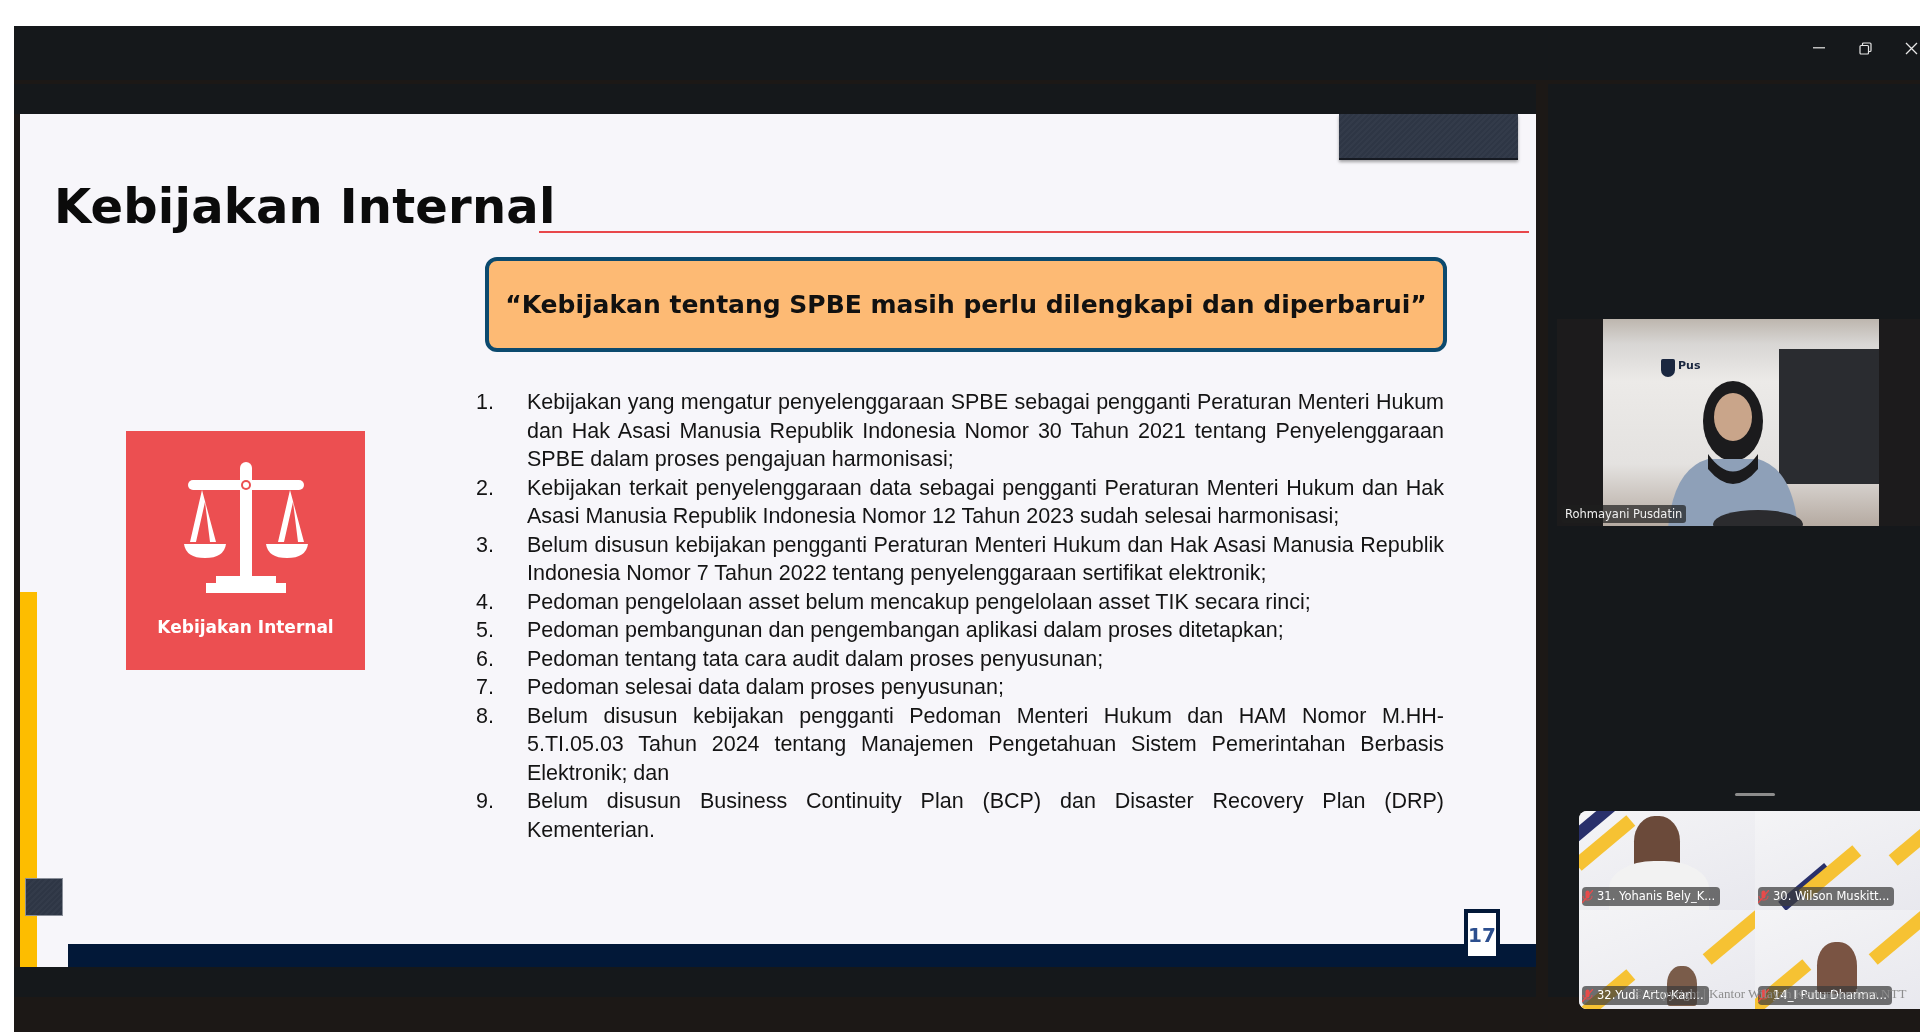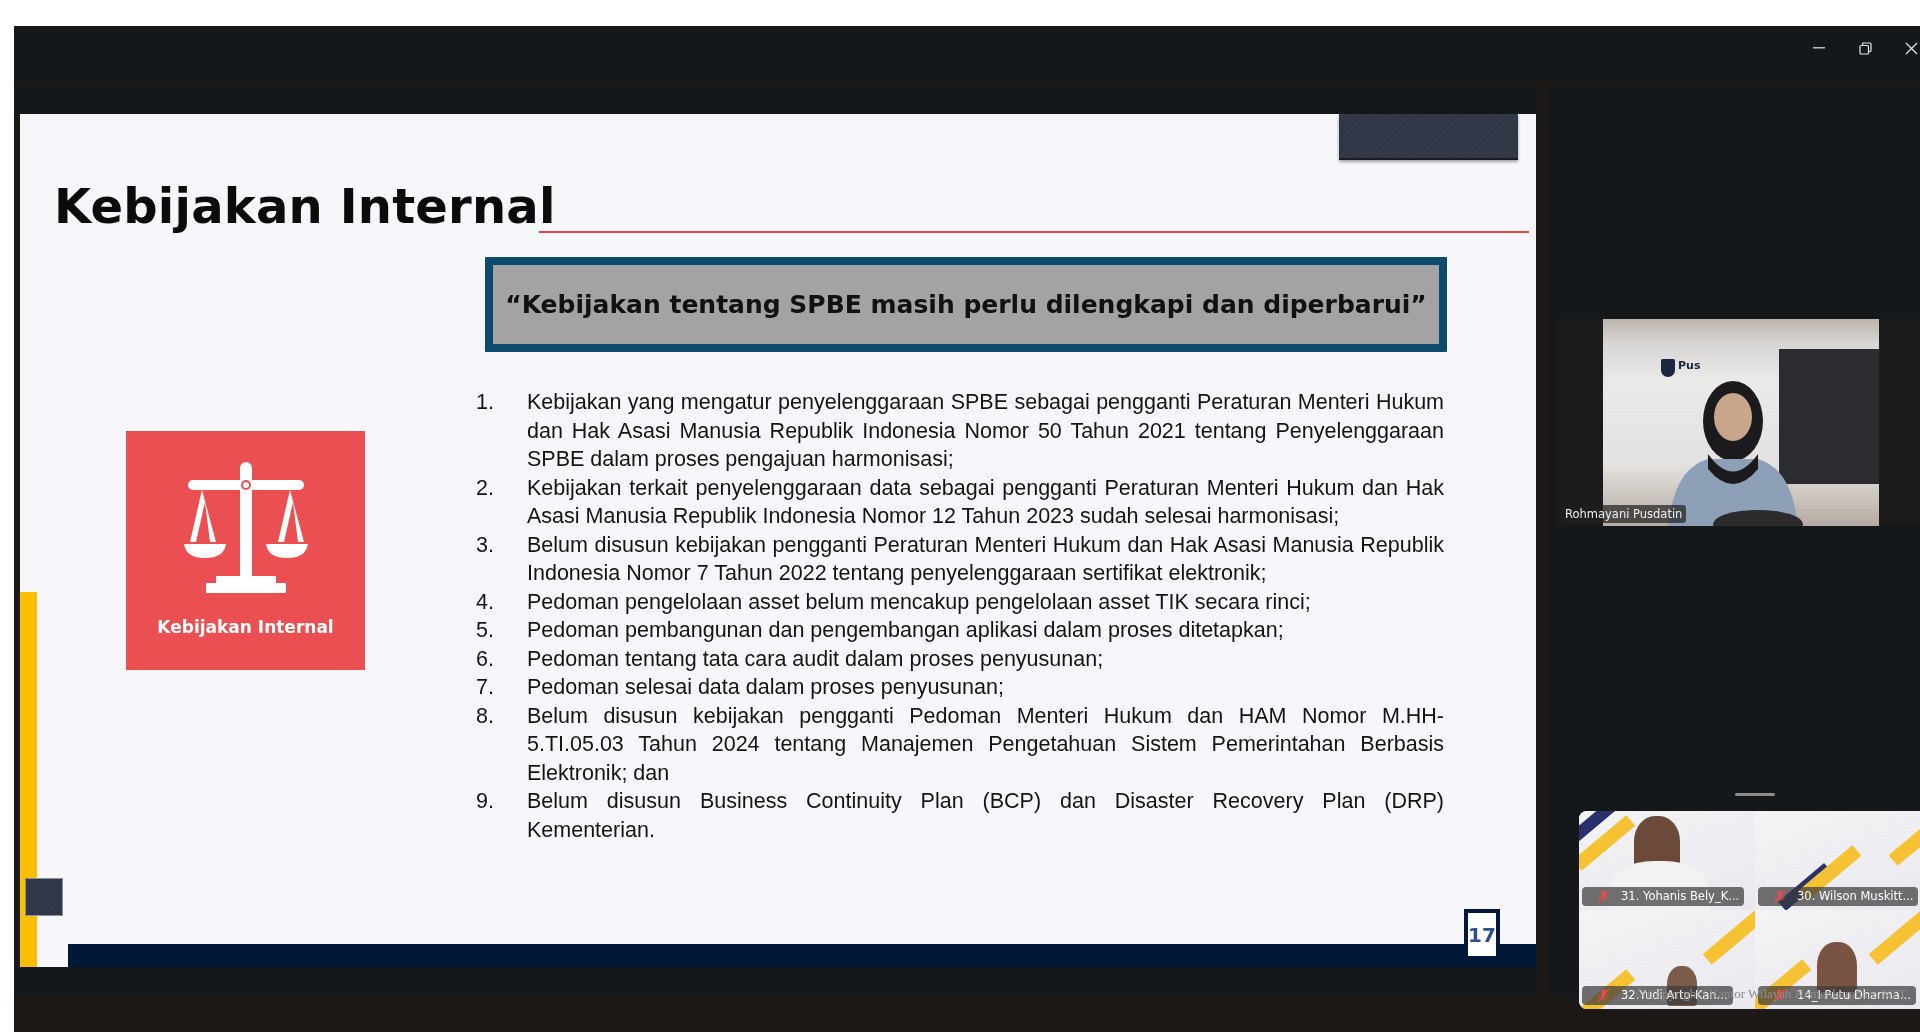--- a/index.html
+++ b/index.html
@@ -8,21 +8,21 @@
   .titlebar { position: absolute; left: 0; top: 0; width: 1906px; height: 54px; background: #15181b; }
   .win-btn { position: absolute; top: 8px; width: 40px; height: 28px; display: flex; align-items: center; justify-content: center; color: #e6e6e6; cursor: pointer; }
   .win-btn svg { display: block; }
   .sep-line { position: absolute; left: 0; top: 54px; width: 1906px; height: 4px; background: #1c1816; }
   .stage { position: absolute; left: 0; top: 58px; width: 1522px; height: 913px; background: #15181b; }
   .slide { position: absolute; left: 6px; top: 30px; width: 1516px; height: 853px; background: #f7f6fa; overflow: hidden; }
   .slide-left-border { position: absolute; left: 0; top: 30px; width: 6px; height: 853px; background: #1c1816; }
   .dark-tab { position: absolute; left: 1319px; top: 0; width: 179px; height: 46px; background: repeating-linear-gradient(135deg, #2e3645 0 2px, #333b4a 2px 4px); box-shadow: 0 2px 3px rgba(0,0,0,0.35); border-bottom: 2px solid #161a22; }
   .slide-title { position: absolute; left: 34px; top: 64px; font-size: 48px; font-weight: 700; color: #0b0b0b; letter-spacing: 0.2px; font-family: "DejaVu Sans", sans-serif; }
   .red-rule { position: absolute; left: 519px; top: 117px; width: 990px; height: 2px; background: #e8474a; }
-  .quote-box { position: absolute; left: 465px; top: 143px; width: 962px; height: 95px; background: #a3a3a3; border: 8px solid #0c4a6e; border-radius: 1px; display: flex; align-items: center; justify-content: center; }
+  .quote-box { position: absolute; left: 465px; top: 143px; width: 962px; height: 95px; background: #fdba74; border: 4px solid #0c4a6e; border-radius: 12px; display: flex; align-items: center; justify-content: center; }
   .quote-text { font-size: 25px; font-weight: 700; color: #111; font-family: "DejaVu Sans", sans-serif; }
   .icon-card { position: absolute; left: 106px; top: 317px; width: 239px; height: 239px; background: #ec4f51; }
   .icon-card svg { position: absolute; left: 54px; top: 31px; }
   .icon-card-label { position: absolute; left: 0; width: 239px; top: 186px; text-align: center; color: #ffffff; font-size: 17px; font-weight: 700; font-family: "DejaVu Sans", sans-serif; }
   .yellow-bar { position: absolute; left: 0; top: 478px; width: 17px; height: 375px; background: #fdbd00; }
   .small-square { position: absolute; left: 5px; top: 764px; width: 38px; height: 38px; background: repeating-linear-gradient(135deg, #2e3645 0 2px, #333b4a 2px 4px); border: 1px solid #8a8f99; }
   .navy-bar { position: absolute; left: 48px; top: 830px; width: 1468px; height: 23px; background: #021838; }
   .page-num-box { position: absolute; left: 1444px; top: 795px; width: 36px; height: 51px; background: #021838; padding: 4px; }
   .page-num-inner { width: 100%; height: 100%; background: #ffffff; display: flex; align-items: center; justify-content: center; font-size: 20px; font-weight: 700; color: #2c4f8e; font-family: "DejaVu Sans", sans-serif; }
   .list { position: absolute; left: 456px; top: 274px; width: 968px; font-family: "Liberation Sans", sans-serif; font-size: 21.5px; line-height: 28.5px; color: #141414; }
@@ -36,21 +36,21 @@
   .speaker-logo { position: absolute; left: 58px; top: 40px; width: 14px; height: 18px; background: #1a2740; border-radius: 2px 2px 8px 8px; }
   .speaker-logo-text { position: absolute; left: 75px; top: 40px; font-size: 11px; font-weight: 700; color: #1a2740; font-family: "DejaVu Sans", sans-serif; }
   .speaker-person { position: absolute; left: 60px; top: 40px; width: 140px; height: 170px; }
   .speaker-name { position: absolute; left: 4px; top: 186px; height: 18px; padding: 0 4px; background: rgba(30,30,30,0.7); color: #f0f0f0; font-size: 11.5px; line-height: 18px; border-radius: 3px; font-family: "DejaVu Sans", sans-serif; }
   .drag-handle { position: absolute; left: 187px; top: 709px; width: 40px; height: 3px; background: #8c8c8c; border-radius: 2px; }
   .gallery { position: absolute; left: 31px; top: 727px; width: 352px; height: 198px; border-radius: 8px; overflow: hidden; background: #ecebef; }
   .g-tile { position: absolute; width: 176px; height: 99px; overflow: hidden; background: linear-gradient(160deg, #f4f4f6 0%, #e8e8ee 100%); }
   .g-stripe-y { position: absolute; width: 70px; height: 14px; background: #f6c233; transform: rotate(-40deg); }
   .g-stripe-n { position: absolute; width: 60px; height: 12px; background: #29306b; transform: rotate(-40deg); }
   .g-person { position: absolute; border-radius: 45% 45% 10% 10%; }
-  .g-label { position: absolute; bottom: 4px; height: 19px; background: rgba(60,60,60,0.72); border-radius: 4px; color: #ffffff; font-size: 11.5px; line-height: 19px; padding: 0 5px 0 16px; display: flex; align-items: center; gap: 12px; white-space: nowrap; font-family: "DejaVu Sans", sans-serif; }
+  .g-label { position: absolute; bottom: 4px; height: 19px; background: rgba(60,60,60,0.72); border-radius: 4px; color: #ffffff; font-size: 11.5px; line-height: 19px; padding: 0 5px 0 0; display: flex; align-items: center; gap: 4px; white-space: nowrap; font-family: "DejaVu Sans", sans-serif; }
   .mute-icon { width: 11px; height: 13px; }
   .footer-text { position: absolute; left: 1634px; top: 986px; font-size: 13px; color: #8d8d8d; font-family: Liberation Serif, serif; white-space: nowrap; }
 </style>
 </head>
 <body>
 
 <div id="app">
 
   <div class="titlebar">
     <div class="win-btn" style="left:1785px;">
@@ -95,21 +95,21 @@
           <path d="M86 82 H128 Q126 96 107 96 Q88 96 86 82 Z" fill="#fff"></path>
           <rect x="36" y="114" width="60" height="8" fill="#fff"></rect>
           <rect x="26" y="121" width="80" height="10" fill="#fff"></rect>
         </svg>
         <div class="icon-card-label">Kebijakan Internal</div>
       </div>
 
       <div class="list">
         <div class="list-item">
             <span class="list-num">1.</span>
-            <span class="list-text">Kebijakan yang mengatur penyelenggaraan SPBE sebagai pengganti Peraturan Menteri Hukum dan Hak Asasi Manusia Republik Indonesia Nomor 50 Tahun 2021 tentang Penyelenggaraan SPBE dalam proses pengajuan harmonisasi;</span>
+            <span class="list-text">Kebijakan yang mengatur penyelenggaraan SPBE sebagai pengganti Peraturan Menteri Hukum dan Hak Asasi Manusia Republik Indonesia Nomor 30 Tahun 2021 tentang Penyelenggaraan SPBE dalam proses pengajuan harmonisasi;</span>
           </div>
         <div class="list-item">
             <span class="list-num">2.</span>
             <span class="list-text">Kebijakan terkait penyelenggaraan data sebagai pengganti Peraturan Menteri Hukum dan Hak Asasi Manusia Republik Indonesia Nomor 12 Tahun 2023 sudah selesai harmonisasi;</span>
           </div>
         <div class="list-item">
             <span class="list-num">3.</span>
             <span class="list-text">Belum disusun kebijakan pengganti Peraturan Menteri Hukum dan Hak Asasi Manusia Republik Indonesia Nomor 7 Tahun 2022 tentang penyelenggaraan sertifikat elektronik;</span>
           </div>
         <div class="list-item">

